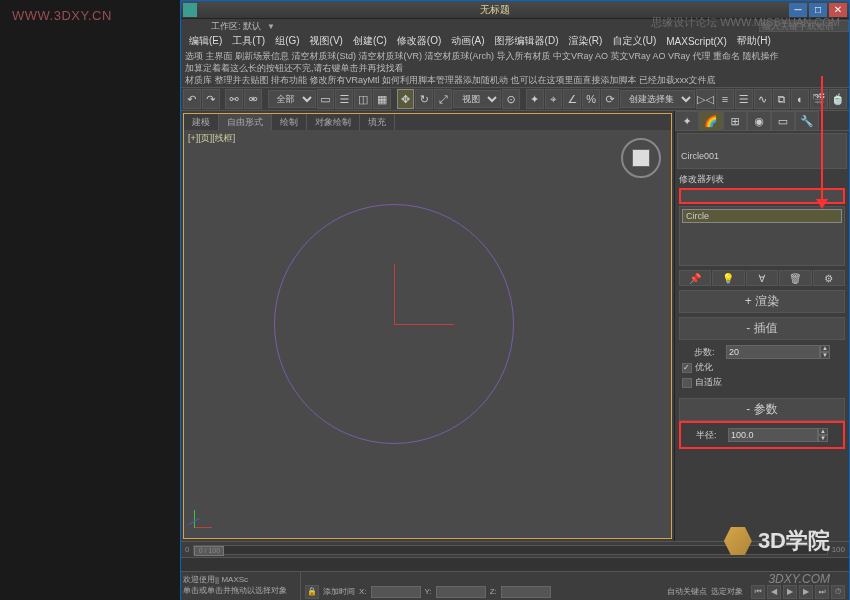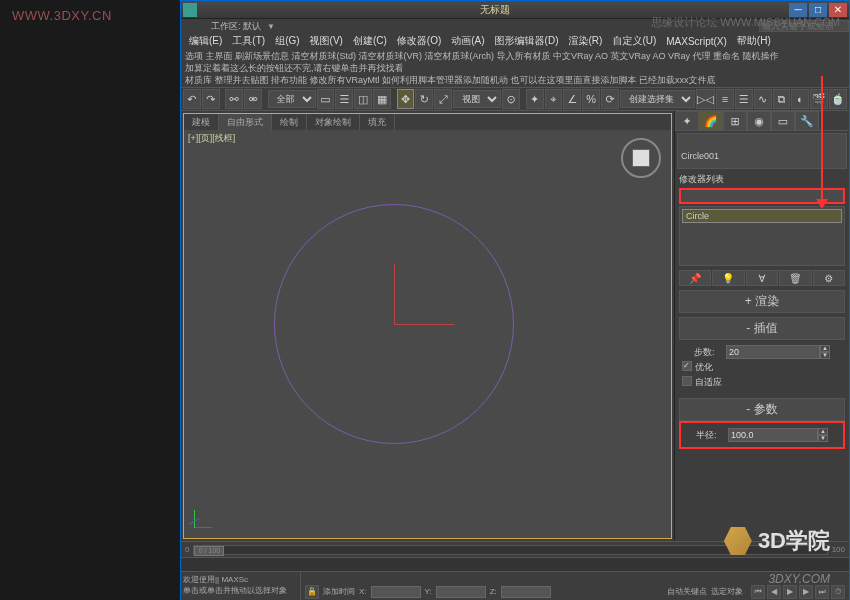--- a/index.html
+++ b/index.html
@@ -74,21 +74,21 @@
 
 .rollout { margin: 2px 4px; }
 .rollout-header { background: #4a4a4a; border: 1px solid #555; padding: 2px 4px; font-size: 12px; text-align: center; }
 .rollout-body { background: #3d3d3d; padding: 3px; }
 .param-row { display: flex; align-items: center; gap: 2px; margin: 2px 12px; font-size: 9px; }
 .param-label { width: 30px; }
 .spinner { display: flex; flex: 1; }
 .spinner input { flex: 1; background: #555; border: 1px solid #666; color: #ddd; font-size: 9px; height: 14px; padding: 0 2px; width: 40px; }
 .spinner-btns { display: flex; flex-direction: column; }
 .spinner-btn { width: 10px; height: 7px; background: #4a4a4a; border: 1px solid #666; font-size: 6px; line-height: 5px; text-align: center; }
-.checkbox-row { display: flex; gap: 3px; font-size: 9px; margin: 2px 0; }
+.checkbox-row { display: flex; align-items: center; gap: 3px; font-size: 9px; margin: 2px 0; }
 .chk { width: 10px; height: 10px; background: #555; border: 1px solid #666; }
 .chk.checked::after { content: '✓'; font-size: 8px; color: #ddd; display: block; line-height: 8px; }
 
 .timeline { height: 16px; background: #3d3d3d; display: flex; align-items: center; padding: 0 4px; font-size: 8px; color: #888; border-top: 1px solid #555; }
 .time-slider { flex: 1; height: 10px; background: #333; border: 1px solid #555; margin: 0 4px; position: relative; }
 .time-handle { position: absolute; left: 0; width: 30px; height: 10px; background: #5a5a5a; border: 1px solid #777; font-size: 7px; text-align: center; }
 
 .trackbar { height: 14px; background: #333; border-top: 1px solid #555; }
 
 .statusbar { height: 40px; background: #3d3d3d; display: flex; font-size: 8px; color: #aaa; border-top: 1px solid #555; }

